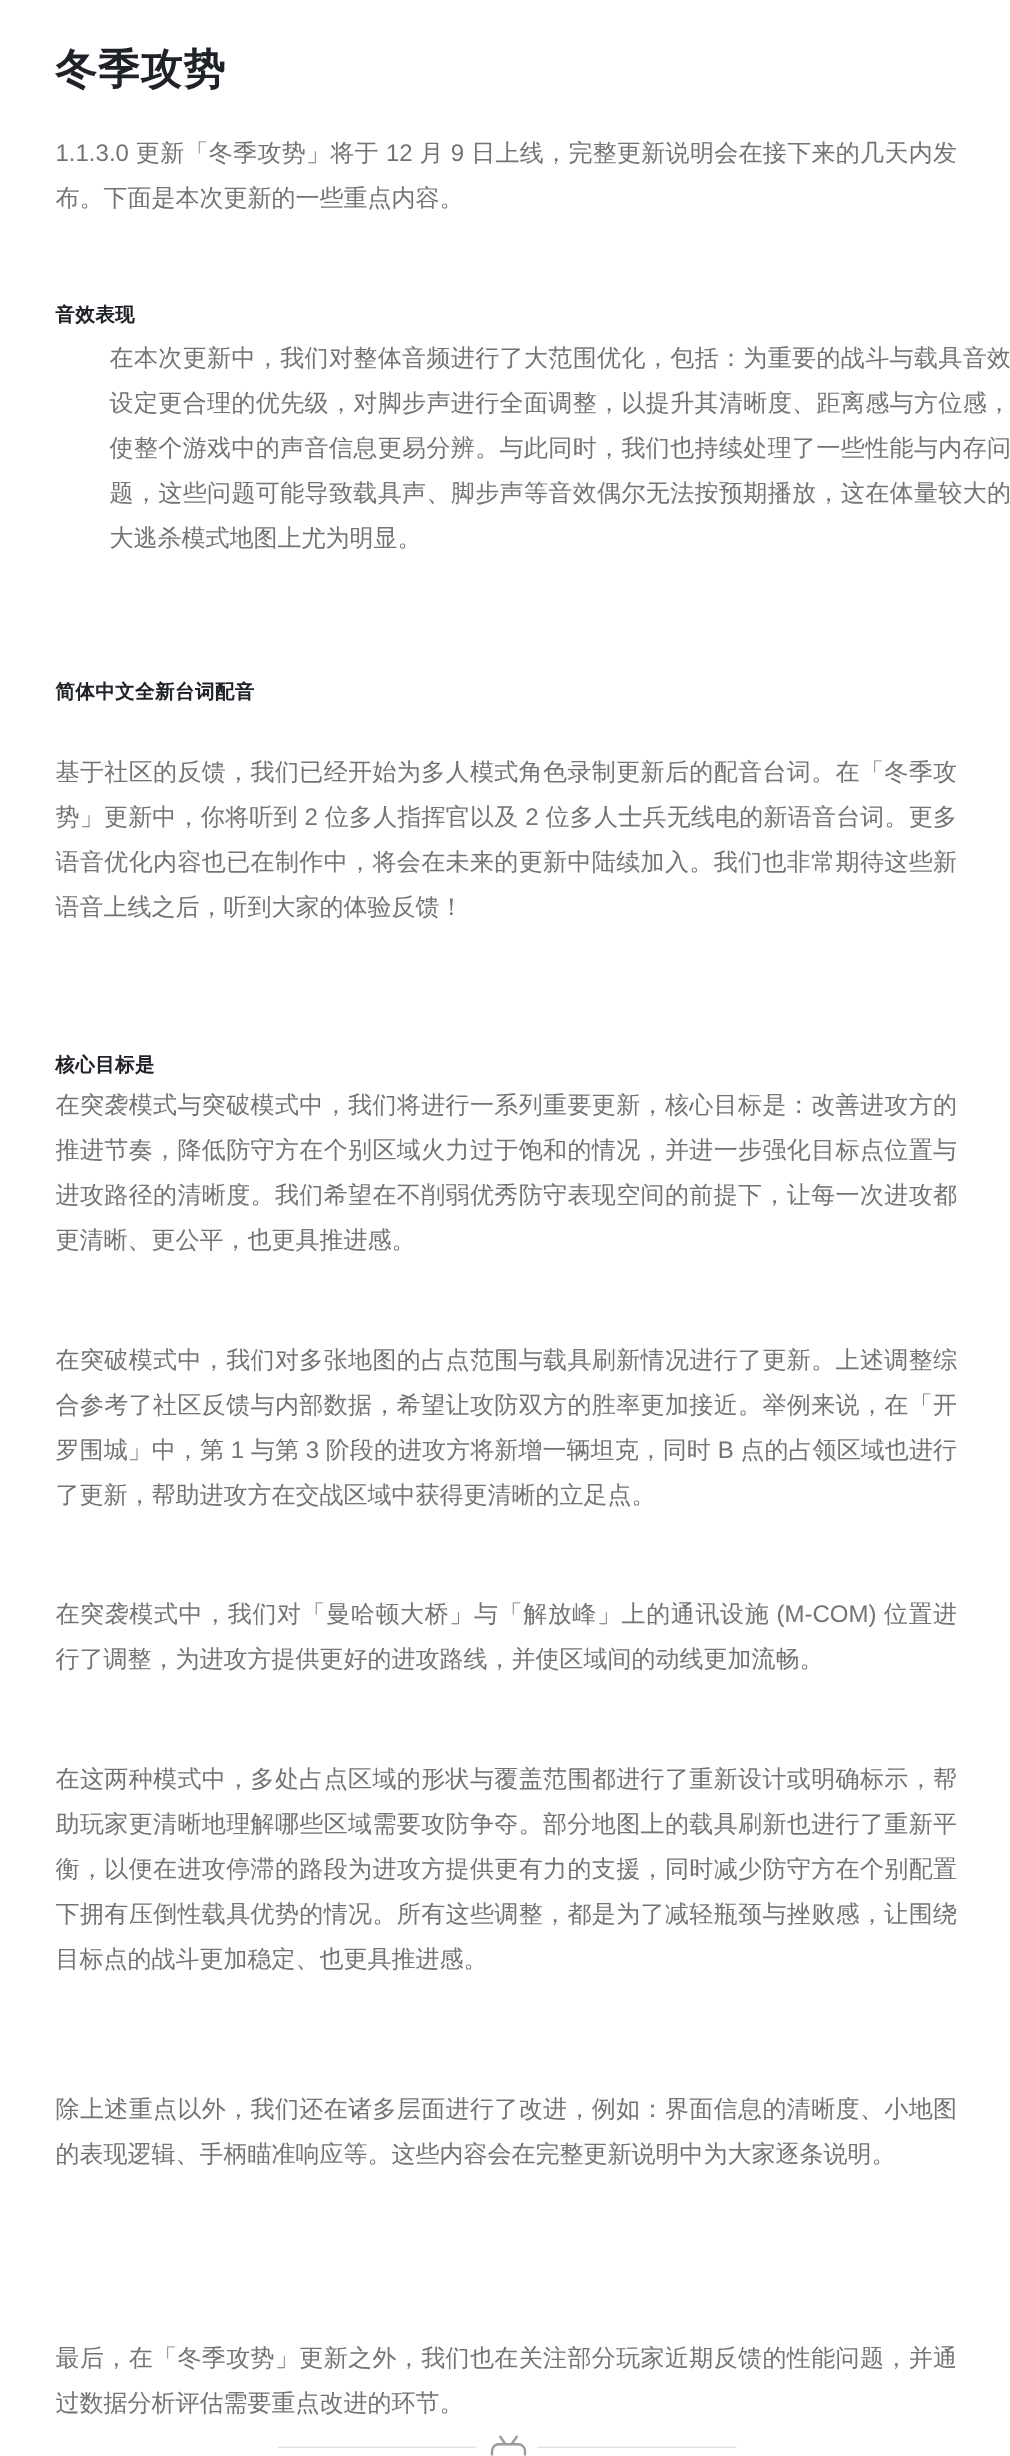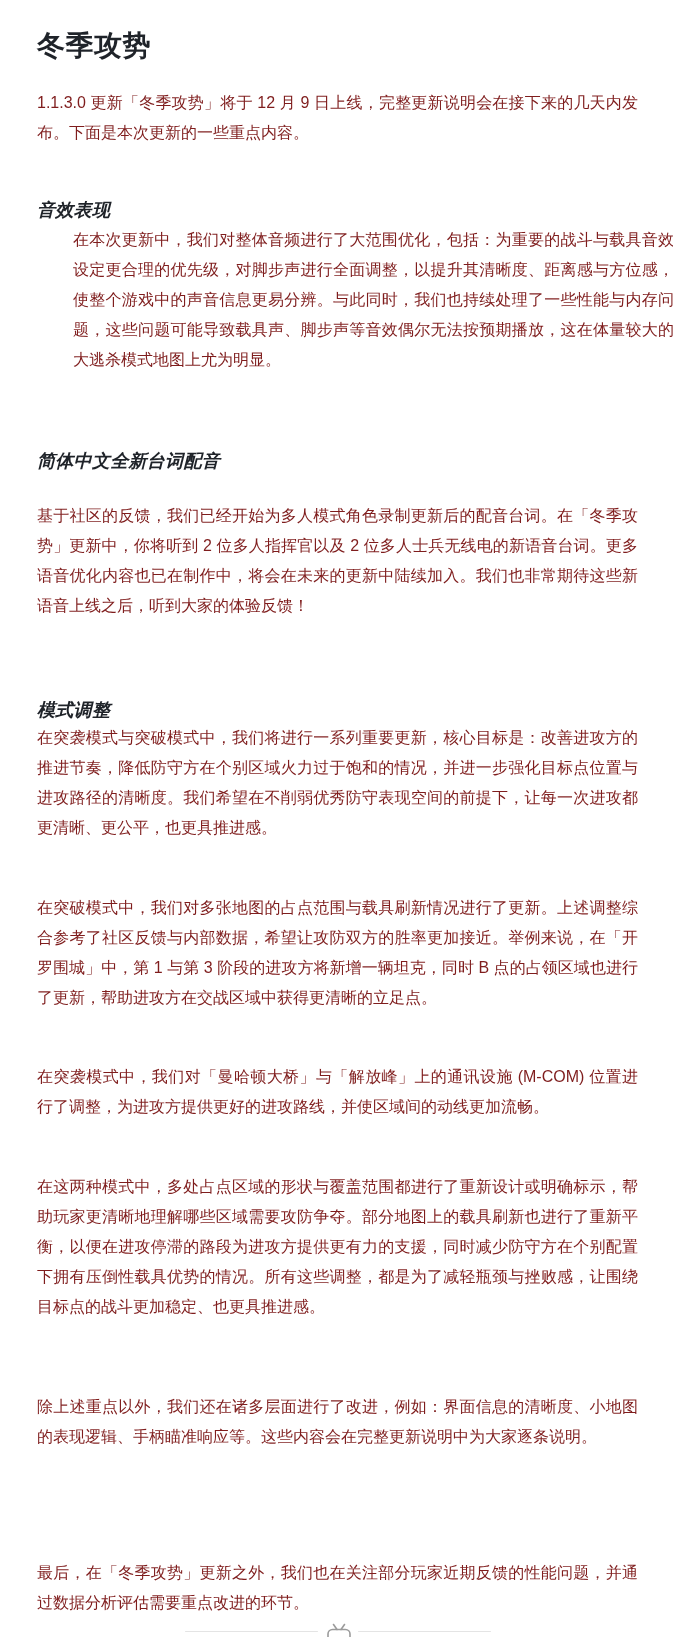--- a/index.html
+++ b/index.html
@@ -22,31 +22,30 @@
     padding: 0;
   }
   .article-title {
     font-size: 28px;
     line-height: 27px;
     font-weight: 700;
     color: #1f2329;
     letter-spacing: 0.5px;
   }
   .section-heading {
-    font-size: 18px;
+    font-size: 13px;
     line-height: 24px;
     font-weight: 700;
     color: #1f2329;
     letter-spacing: 0.3px;
-    font-style: italic;
   }
   .body-p {
     font-size: 16px;
     line-height: 30px;
-    color: #7f1d1d;
+    color: #737373;
     text-align: justify;
     text-justify: inter-ideograph;
   }
   
   .pos-title   { top: 32px; }
   .pos-intro   { top: 88px; }
   .pos-h-audio { top: 198px; }
   .pos-p-audio { top: 225px; margin-left: 36px; }
   .pos-h-voice { top: 449px; }
   .pos-p-voice { top: 501px; }
@@ -91,21 +90,21 @@
 <p class="blk body-p pos-intro">1.1.3.0 更新「冬季攻势」将于 12 月 9 日上线，完整更新说明会在接下来的几天内发布。下面是本次更新的一些重点内容。</p>
 
 <h2 class="blk section-heading pos-h-audio">音效表现</h2>
 
 <p class="blk body-p pos-p-audio">在本次更新中，我们对整体音频进行了大范围优化，包括：为重要的战斗与载具音效设定更合理的优先级，对脚步声进行全面调整，以提升其清晰度、距离感与方位感，使整个游戏中的声音信息更易分辨。与此同时，我们也持续处理了一些性能与内存问题，这些问题可能导致载具声、脚步声等音效偶尔无法按预期播放，这在体量较大的大逃杀模式地图上尤为明显。</p>
 
 <h2 class="blk section-heading pos-h-voice">简体中文全新台词配音</h2>
 
 <p class="blk body-p pos-p-voice">基于社区的反馈，我们已经开始为多人模式角色录制更新后的配音台词。在「冬季攻势」更新中，你将听到 2 位多人指挥官以及 2 位多人士兵无线电的新语音台词。更多语音优化内容也已在制作中，将会在未来的更新中陆续加入。我们也非常期待这些新语音上线之后，听到大家的体验反馈！</p>
 
-<h2 class="blk section-heading pos-h-modes">模式调整</h2>
+<h2 class="blk section-heading pos-h-modes">核心目标是</h2>
 
 <p class="blk body-p pos-p-modes1">在突袭模式与突破模式中，我们将进行一系列重要更新，核心目标是：改善进攻方的推进节奏，降低防守方在个别区域火力过于饱和的情况，并进一步强化目标点位置与进攻路径的清晰度。我们希望在不削弱优秀防守表现空间的前提下，让每一次进攻都更清晰、更公平，也更具推进感。</p>
 
 <p class="blk body-p pos-p-modes2">在突破模式中，我们对多张地图的占点范围与载具刷新情况进行了更新。上述调整综合参考了社区反馈与内部数据，希望让攻防双方的胜率更加接近。举例来说，在「开罗围城」中，第 1 与第 3 阶段的进攻方将新增一辆坦克，同时 B 点的占领区域也进行了更新，帮助进攻方在交战区域中获得更清晰的立足点。</p>
 
 <p class="blk body-p pos-p-modes3">在突袭模式中，我们对「曼哈顿大桥」与「解放峰」上的通讯设施 (M-COM) 位置进行了调整，为进攻方提供更好的进攻路线，并使区域间的动线更加流畅。</p>
 
 <p class="blk body-p pos-p-modes4">在这两种模式中，多处占点区域的形状与覆盖范围都进行了重新设计或明确标示，帮助玩家更清晰地理解哪些区域需要攻防争夺。部分地图上的载具刷新也进行了重新平衡，以便在进攻停滞的路段为进攻方提供更有力的支援，同时减少防守方在个别配置下拥有压倒性载具优势的情况。所有这些调整，都是为了减轻瓶颈与挫败感，让围绕目标点的战斗更加稳定、也更具推进感。</p>
 
 <p class="blk body-p pos-p-close1">除上述重点以外，我们还在诸多层面进行了改进，例如：界面信息的清晰度、小地图的表现逻辑、手柄瞄准响应等。这些内容会在完整更新说明中为大家逐条说明。</p>

